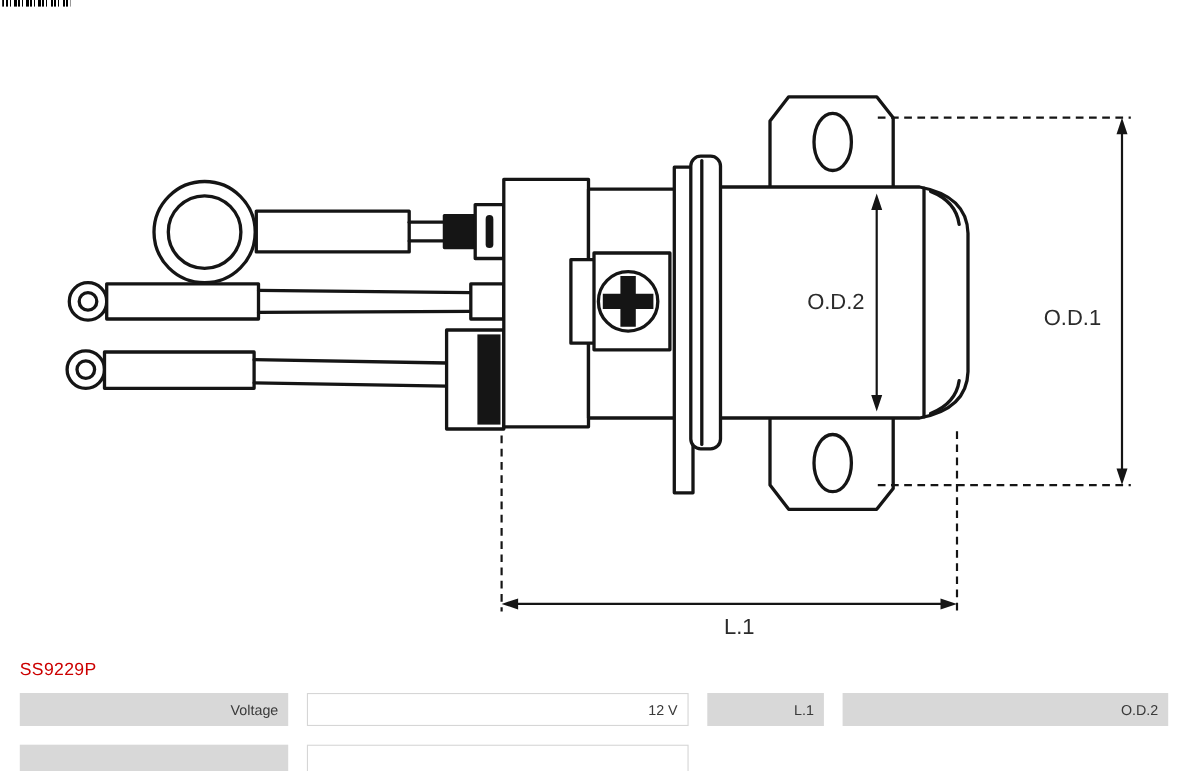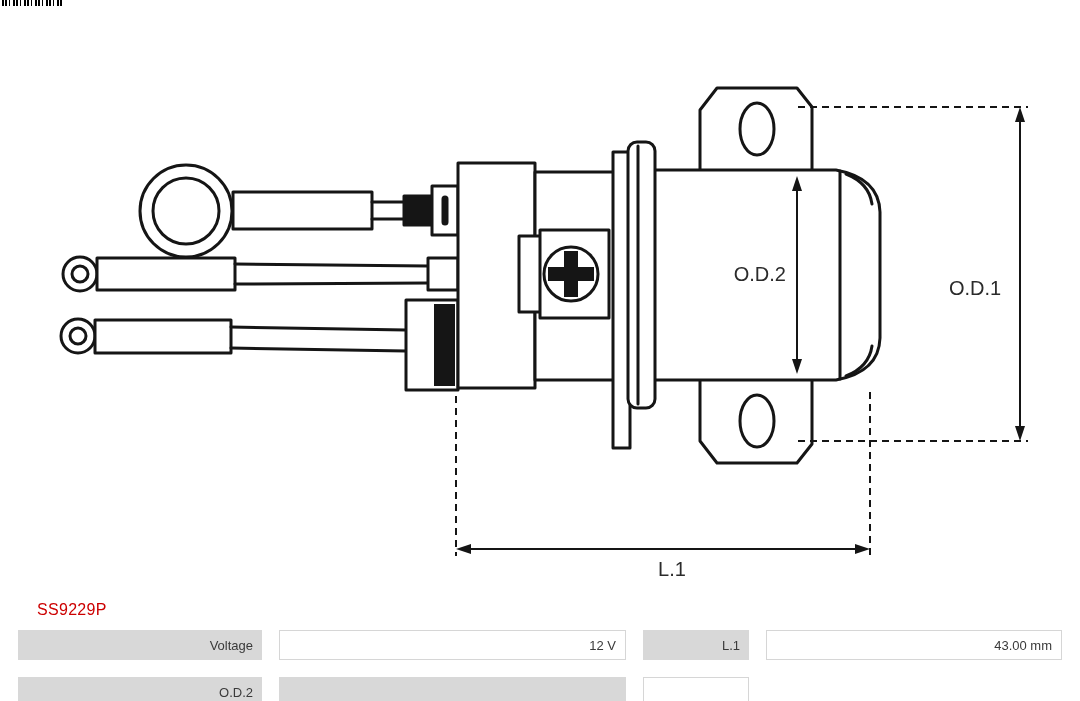--- a/index.html
+++ b/index.html
@@ -10,21 +10,21 @@
     font-family:"Liberation Sans",sans-serif;
     overflow:hidden;
   }
   .barcode{
     position:absolute;top:0;left:2px;width:62px;height:6px;
     background:repeating-linear-gradient(90deg,#000 0 2px,#fff 2px 3px,#000 3px 5px,#fff 5px 7px,#000 7px 8px,#fff 8px 11px);
   }
   .diagram{position:absolute;top:0;left:0;}
   .part-number{
     position:absolute;left:18px;top:601px;
-    font-size:16px;color:#cc0000;letter-spacing:.3px;margin-left:19px;
+    font-size:16px;color:#cc0000;letter-spacing:.3px;
   }
   .spec-table{
     position:absolute;left:18px;right:18px;top:630px;
     display:grid;
     grid-template-columns:244px 347px 106px 1fr;
     grid-auto-rows:30px;
     gap:17px;
     background:#fff;
     font-size:13px;color:#3a3a3a;
   }
@@ -128,19 +128,18 @@
       <text x="672" y="576" text-anchor="middle">L.1</text>
     </g>
   </svg>
 
   <div class="part-number">SS9229P</div>
 
   <div class="spec-table">
     <div class="cell label">Voltage</div>
     <div class="cell value">12 V</div>
     <div class="cell label">L.1</div>
-    <div class="cell value">43.00 mm</div>
     <div class="cell label">O.D.2</div>
     <div class="cell label"></div>
     <div class="cell value"></div>
   </div>
 
 </div>
 
 </body></html>

